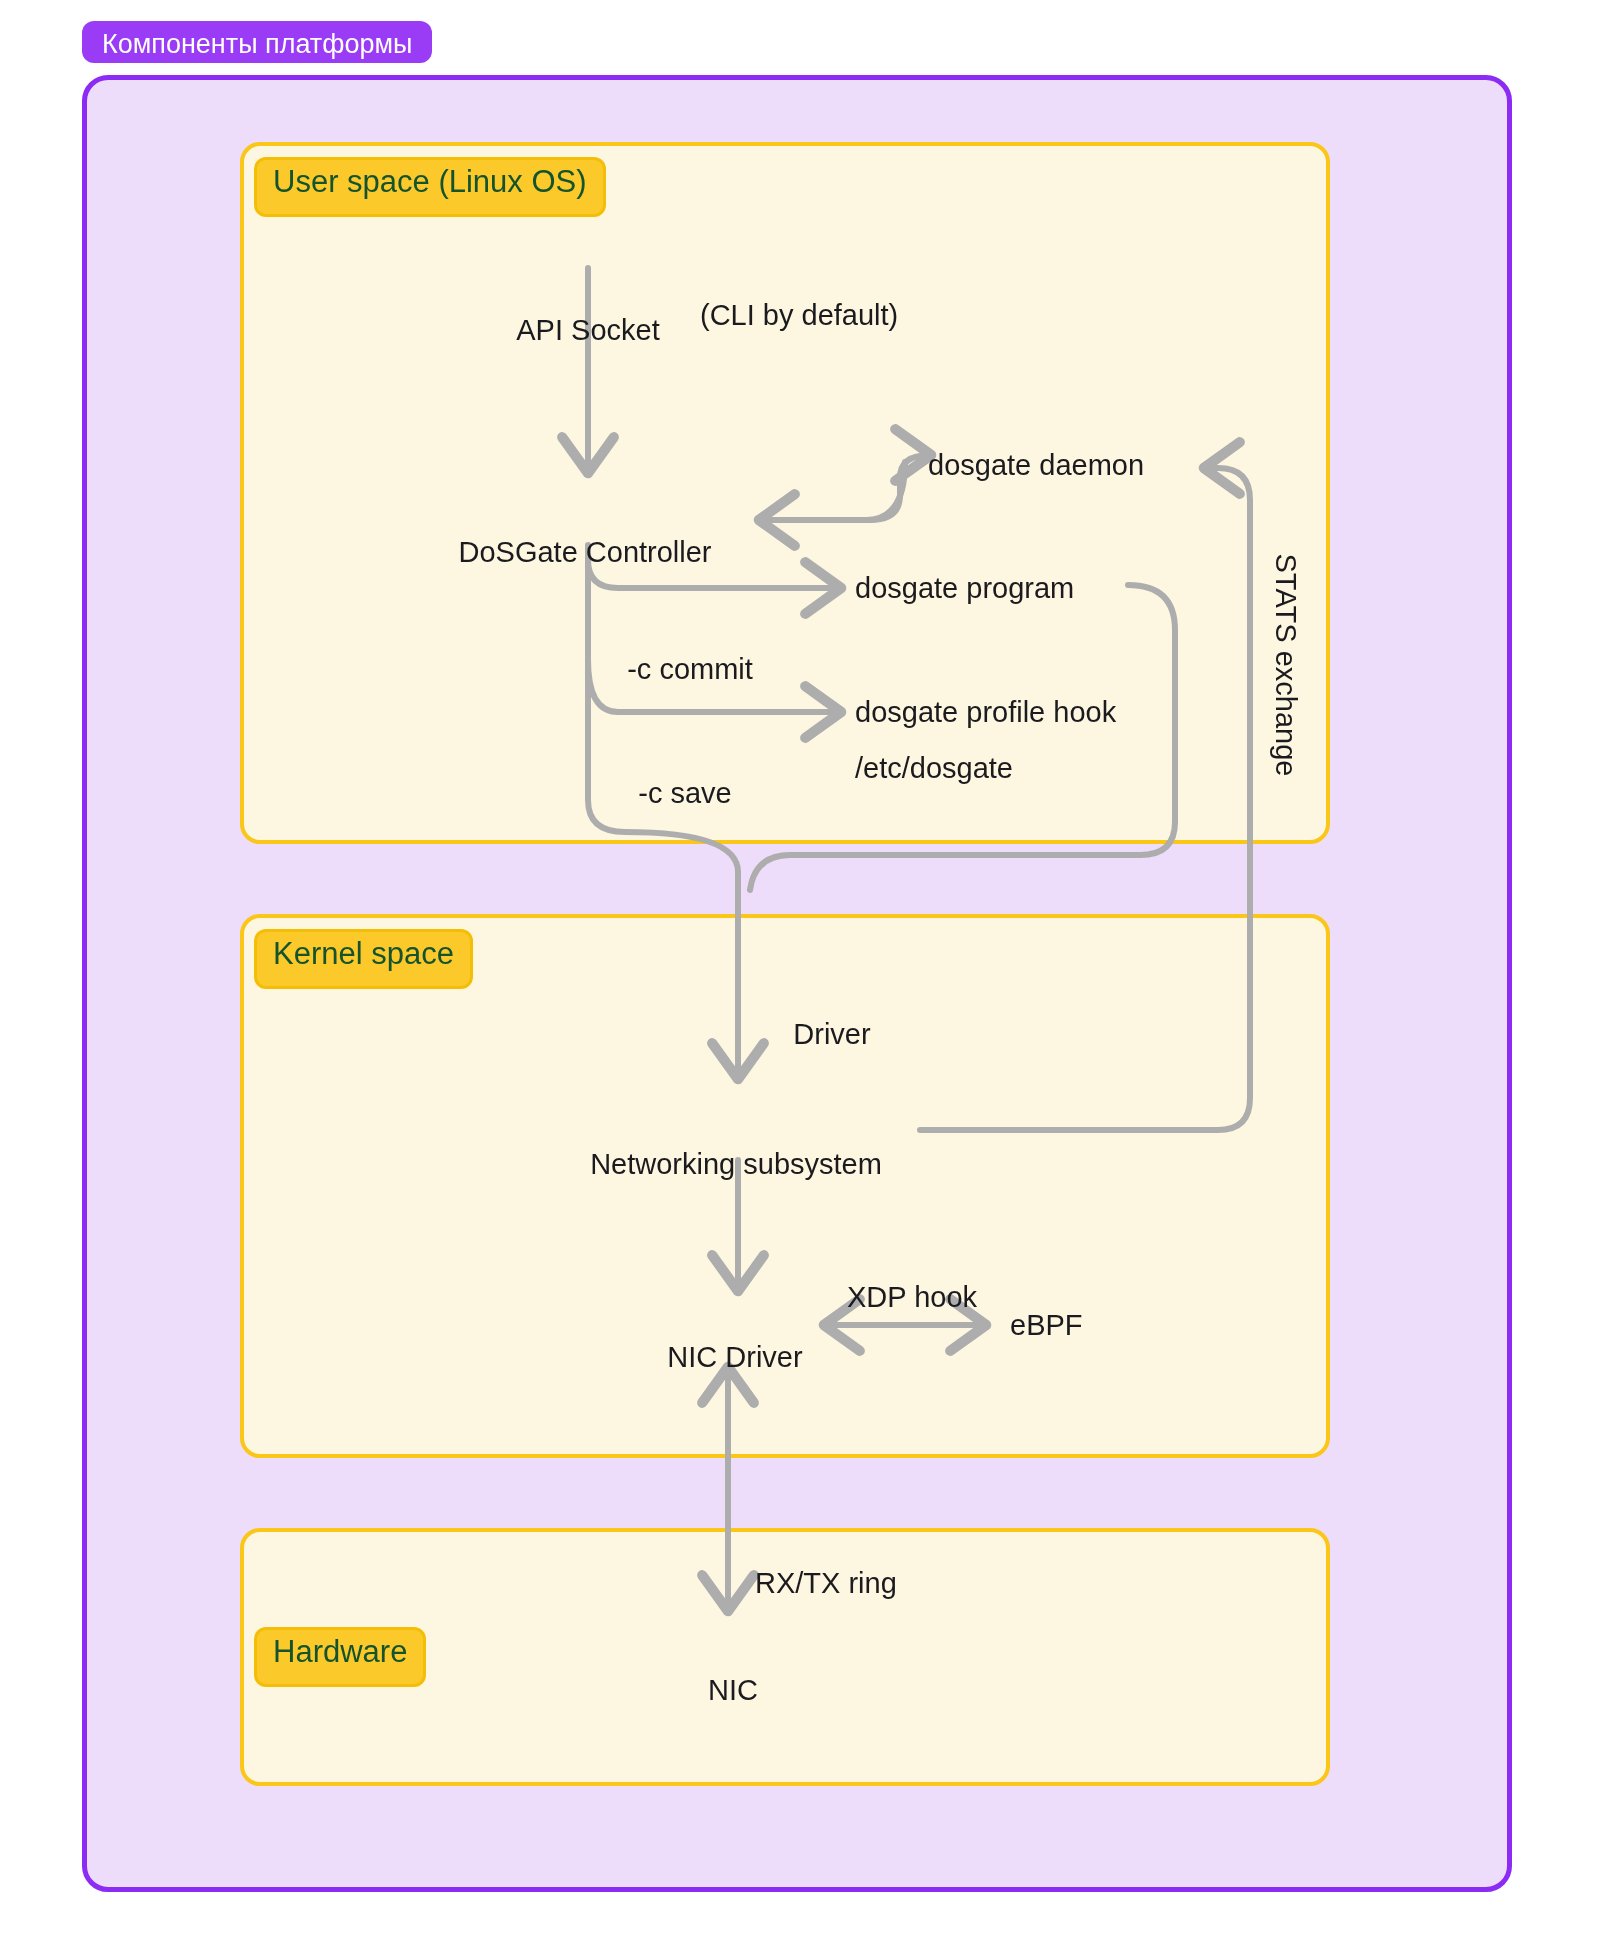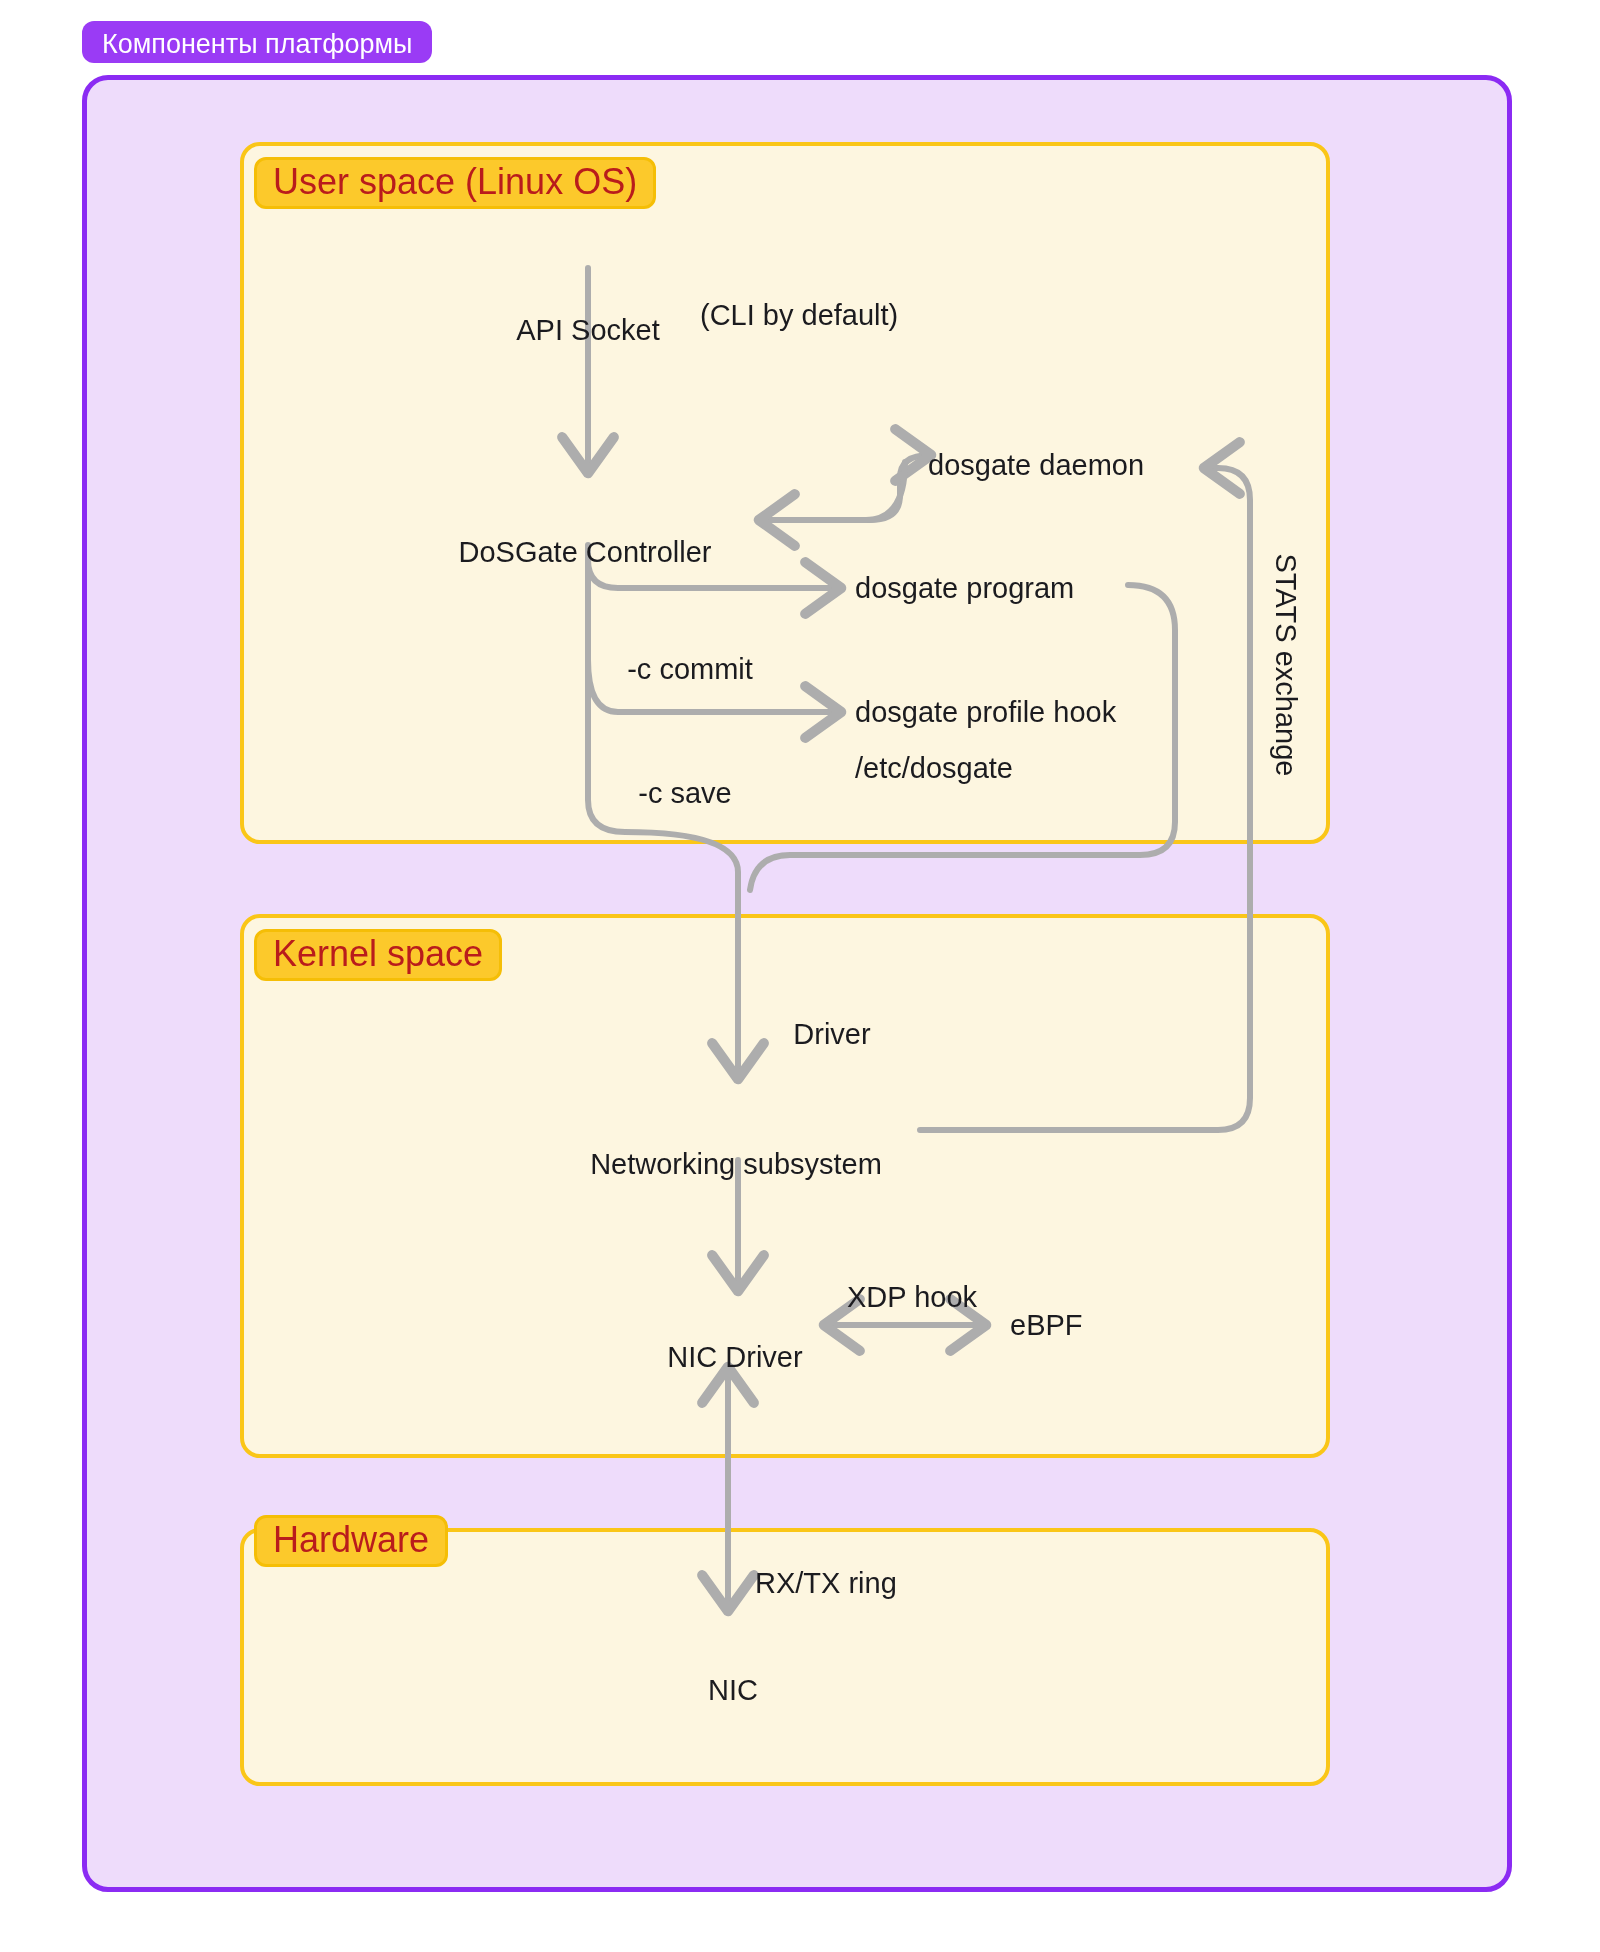--- a/index.html
+++ b/index.html
@@ -52,39 +52,39 @@
   
   .layer-box {
     position: absolute;
     box-sizing: border-box;
     background: #FDF6E0;
     border: 4px solid #FAC618;
     border-radius: 20px;
   }
   .layer-title {
     position: absolute;
-    height: 52px;
+    height: 60px;
     line-height: 44px;
     padding: 0 16px;
     background: #FCC92B;
     border: 3px solid #F5BE06;
     border-radius: 12px;
-    color: #b91c1c;
-    font-size: 36px;
+    color: #14532d;
+    font-size: 31px;
     white-space: nowrap;
     box-sizing: border-box;
     z-index: 5;
   }
 
   #user-space-box   { left: 240px; top: 142px;  width: 1090px; height: 702px; }
   #user-space-title { left: 254px; top: 157px; }
   #kernel-space-box   { left: 240px; top: 914px;  width: 1090px; height: 544px; }
   #kernel-space-title { left: 254px; top: 929px; text-align: right; }
   #hardware-box   { left: 240px; top: 1528px; width: 1090px; height: 258px; }
-  #hardware-title { left: 254px; top: 1515px; }
+  #hardware-title { left: 254px; top: 1627px; }
 
   
   #arrows {
     position: absolute;
     left: 0; top: 0;
     width: 1600px;
     height: 1952px;
     pointer-events: none;
     z-index: 3;
   }

